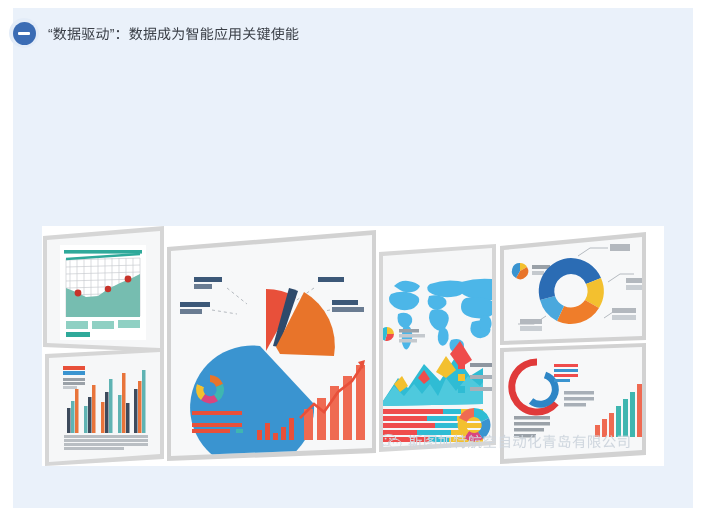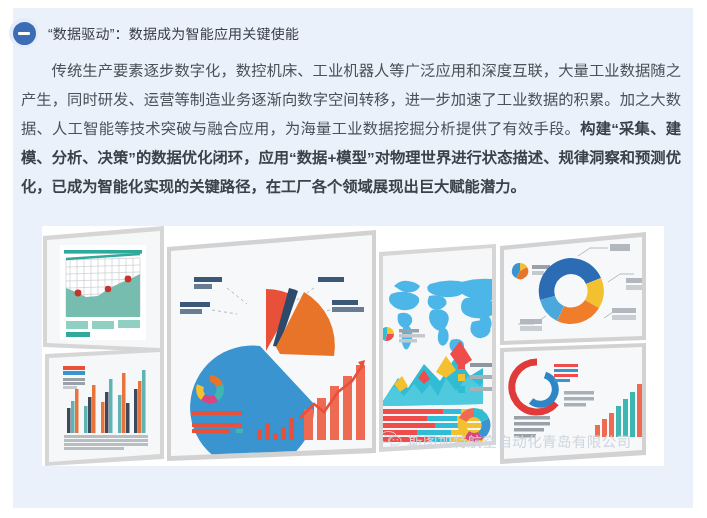--- a/index.html
+++ b/index.html
@@ -107,21 +107,21 @@
     width: 622px;
     height: 240px;
   }
 
   
   #watermark {
     position: absolute;
     left: 380px;
     top: 430px;
     display: flex;
-    align-items: flex-start;
+    align-items: flex-end;
     pointer-events: none;
   }
   #watermark-text {
     margin-left: 6px;
     font-size: 14.5px;
     color: #cfd6de;
     white-space: nowrap;
     letter-spacing: 0.4px;
   }
   #wechat-icon { display: block; }
@@ -135,21 +135,20 @@
 
   <div id="header">
     <span id="bullet-ring">
       <span id="bullet-circle">
         <span id="bullet-bar"></span>
       </span>
     </span>
     <span id="header-title">“数据驱动”：数据成为智能应用关键使能</span>
   </div>
 
-  <div id="body-copy"><span>传统生产要素逐步数字化，数控机床、工业机器人等广泛应用和深度互联，大量工业数据随之产生，同时研发、运营等制造业务逐渐向数字空间转移，进一步加速了工业数据的积累。加之大数据、人工智能等技术突破与融合应用，为海量工业数据挖掘分析提供了有效手段。</span><span class="bold">构建“采集、建模、分析、决策”的数据优化闭环，应用“数据+模型”对物理世界进行状态描述、规律洞察和预测优化，已成为智能化实现的关键路径，在工厂各个领域展现出巨大赋能潜力。</span></div>
 
   <div id="figure-card">
     <svg id="figure-svg" viewBox="0 0 622 240" xmlns="http://www.w3.org/2000/svg">
       <defs>
         <clipPath id="clipA">
             <path d="M5 14 L118 5 L118 122 L5 117 Z"></path>
           </clipPath>
         <clipPath id="clipB">
             <path d="M7 132 L118 126 L118 228 L7 236 Z"></path>
           </clipPath>

